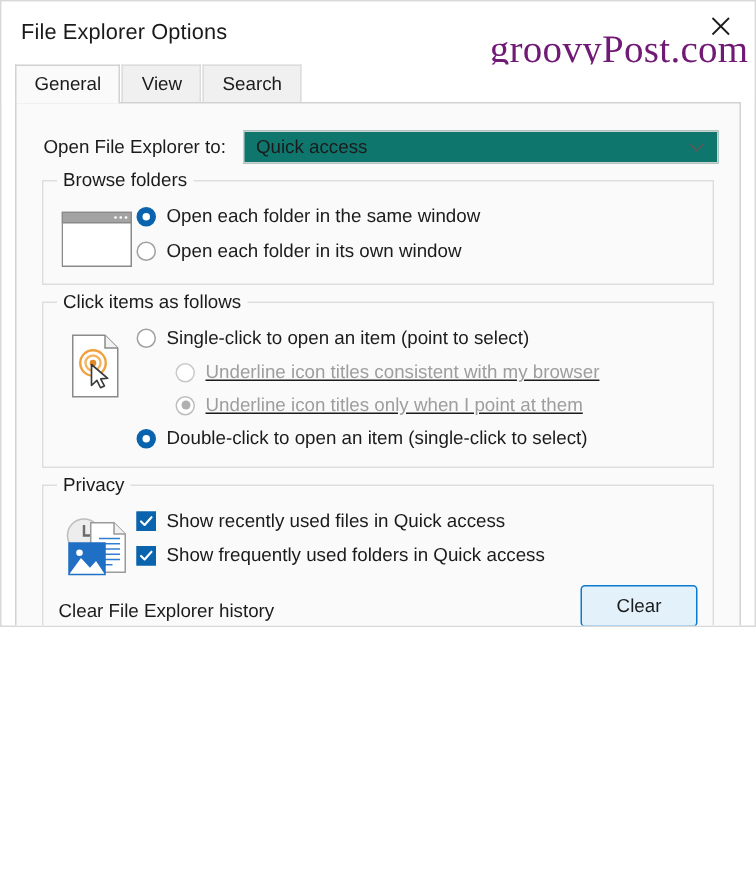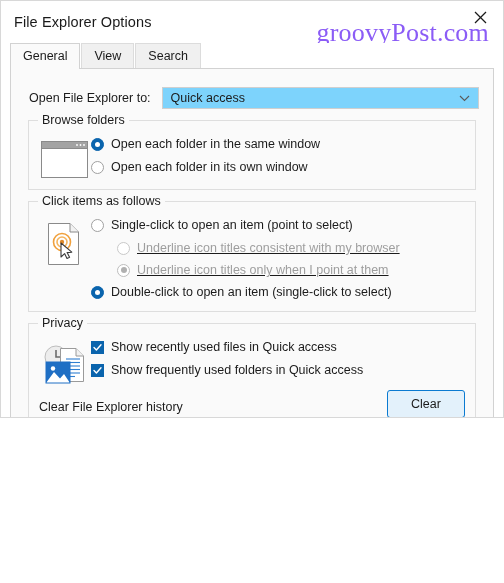--- a/index.html
+++ b/index.html
@@ -52,25 +52,25 @@
     height: 32px;
     display: flex;
     align-items: center;
     justify-content: center;
     cursor: default;
   }
   .close-btn svg { display: block; }
 
   .watermark {
     position: absolute;
-    right: 14px;
+    right: 4px;
     top: 17px;
     font-family: "Liberation Serif", serif;
     font-size: 26px;
-    color: #8b5cf6;
+    color: #701a75;
     letter-spacing: .2px;
     white-space: nowrap;
     pointer-events: none;
     user-select: none;
   }
 
   
   .tabstrip {
     position: relative;
     height: 25px;
@@ -126,21 +126,21 @@
   .row-open .label {
     font-size: 12.5px;
     color: #1b1b1b;
     white-space: nowrap;
   }
   .combo {
     position: relative;
     margin-left: 11px;
     flex: 1 1 auto;
     height: 22px;
-    background: #7dd3fc;
+    background: #0f766e;
     border: 1px solid #cfcfcf;
     box-sizing: border-box;
     display: flex;
     align-items: center;
     padding-left: 8px;
     font-size: 12.5px;
     color: #1b1b1b;
     cursor: default;
   }
   .combo .chev {

